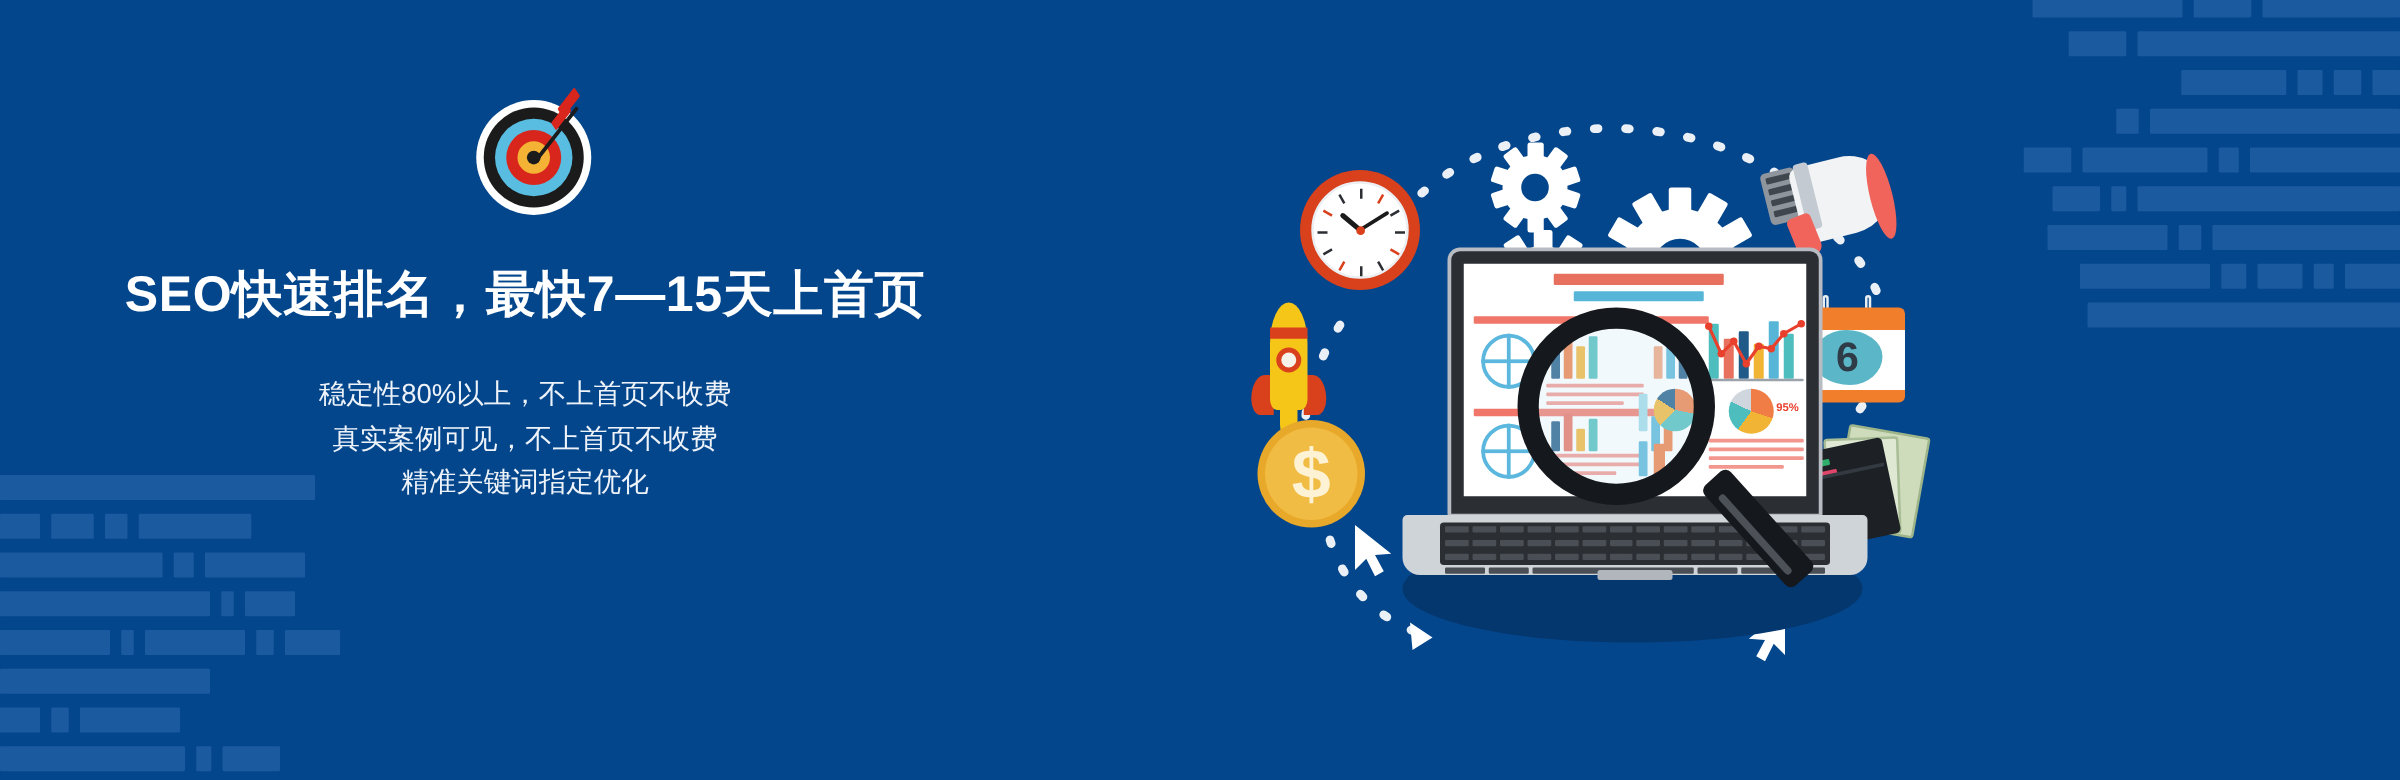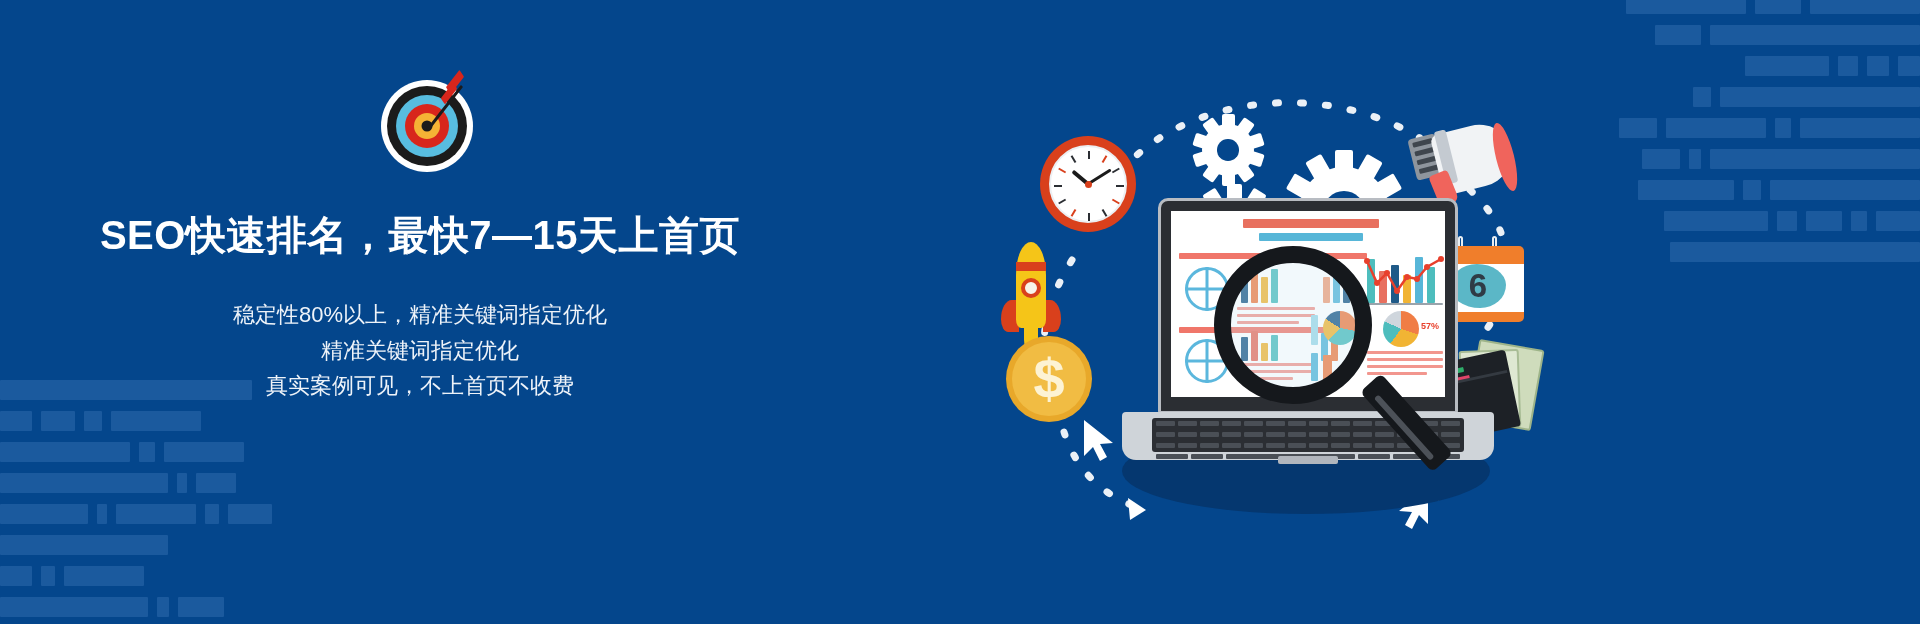--- a/index.html
+++ b/index.html
@@ -616,23 +616,23 @@
         <span class="ring r6"></span>
         <span class="dart-shaft"></span>
         <span class="dart-fletch"></span>
         <span class="dart-fletch2"></span>
       </span>
     </div>
 
     <div class="headline">SEO快速排名，最快7—15天上首页</div>
 
     <div class="sublines">
-      <div class="subline">稳定性80%以上，精准关键词指定优化</div>
+      <div class="subline">稳定性80%以上，不上首页不收费</div>
+      <div class="subline">真实案例可见，不上首页不收费</div>
       <div class="subline">精准关键词指定优化</div>
-      <div class="subline">真实案例可见，不上首页不收费</div>
     </div>
 
   </div>
 
   <div class="illustration">
 
     <svg class="orbit" viewBox="0 0 640 560">
       <path d="M96,176 C130,70 300,26 420,98" fill="none" stroke="#ffffff" stroke-width="7" stroke-linecap="round" stroke-dasharray="3 22" opacity="0.92"></path>
       <path d="M470,150 C520,196 516,250 486,290" fill="none" stroke="#ffffff" stroke-width="7" stroke-linecap="round" stroke-dasharray="3 22" opacity="0.92"></path>
       <path d="M476,316 C492,372 470,428 432,462" fill="none" stroke="#ffffff" stroke-width="7" stroke-linecap="round" stroke-dasharray="3 22" opacity="0.92"></path>
@@ -827,21 +827,21 @@
             <circle cx="44" cy="24" r="3" fill="#e8402c"></circle>
             <circle cx="54" cy="26" r="3" fill="#e8402c"></circle>
             <circle cx="64" cy="14" r="3" fill="#e8402c"></circle>
             <circle cx="78" cy="6" r="3" fill="#e8402c"></circle>
           </svg>
 
           <div class="pie" style="left:152px; top:100px; width:34px; height:34px;
                background: conic-gradient(#f07d45 0 28%, #4dbdbd 28% 62%, #f1b434 62% 84%, #1f5a88 84% 100%);"></div>
           <div class="pie" style="left:212px; top:100px; width:36px; height:36px;
                background: conic-gradient(#f07d45 0 30%, #f1b434 30% 60%, #4dbdbd 60% 82%, #cfd6dd 82% 100%);"></div>
-          <div style="position:absolute; left:250px; top:110px; font-size:9px; font-weight:bold; color:#e8402c;">57%</div>
+          <div style="position:absolute; left:250px; top:110px; font-size:9px; font-weight:bold; color:#e8402c;">95%</div>
 
           <div class="vbar" style="left:140px; top:104px; width:7px; height:30px; background:#9fd8e8;"></div>
           <div class="vbar" style="left:140px; top:142px; width:7px; height:28px; background:#57b6d8;"></div>
           <div class="vbar" style="left:152px; top:144px; width:9px; height:26px; background:#f07d45;"></div>
         </div>
       </div>
 
       <div class="lap-base"></div>
       <div class="lap-keyboard" id="kbd">
           <div class="key-row">

